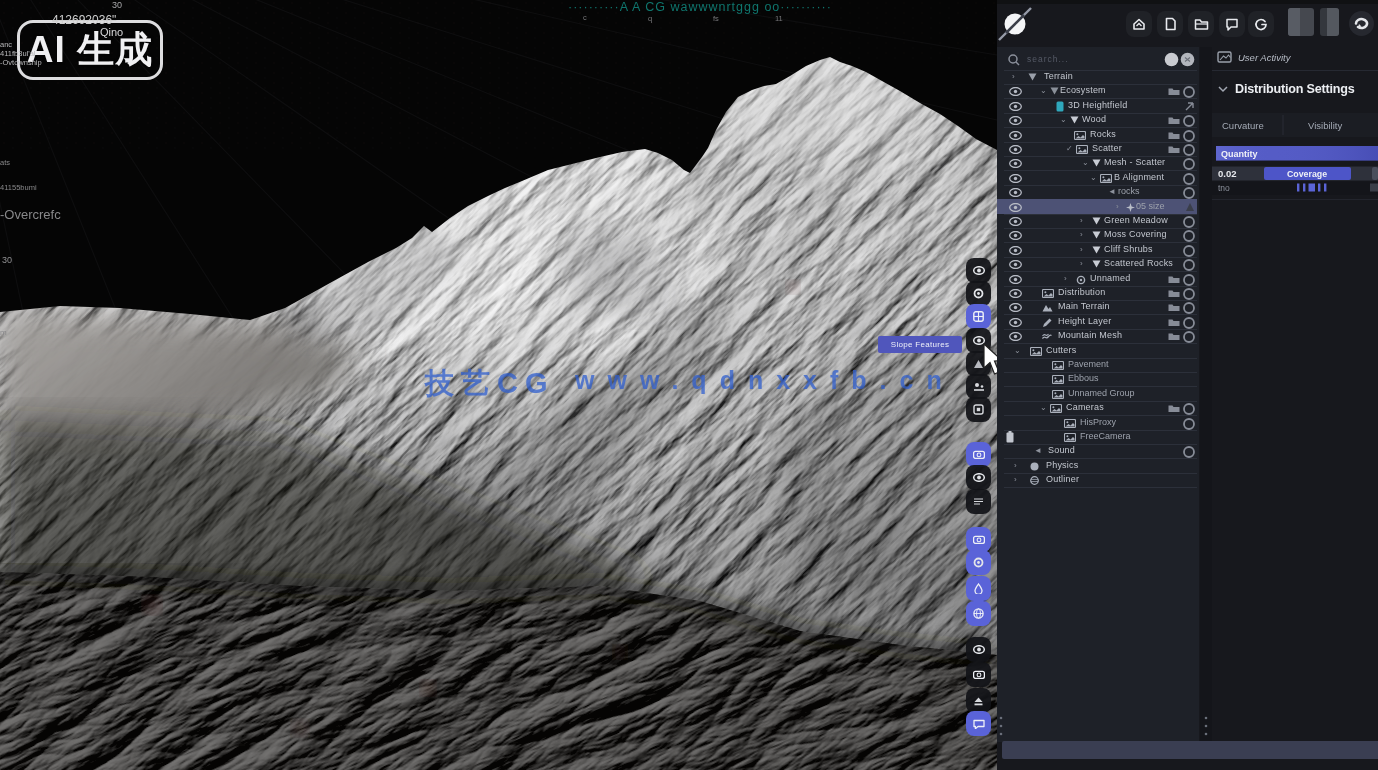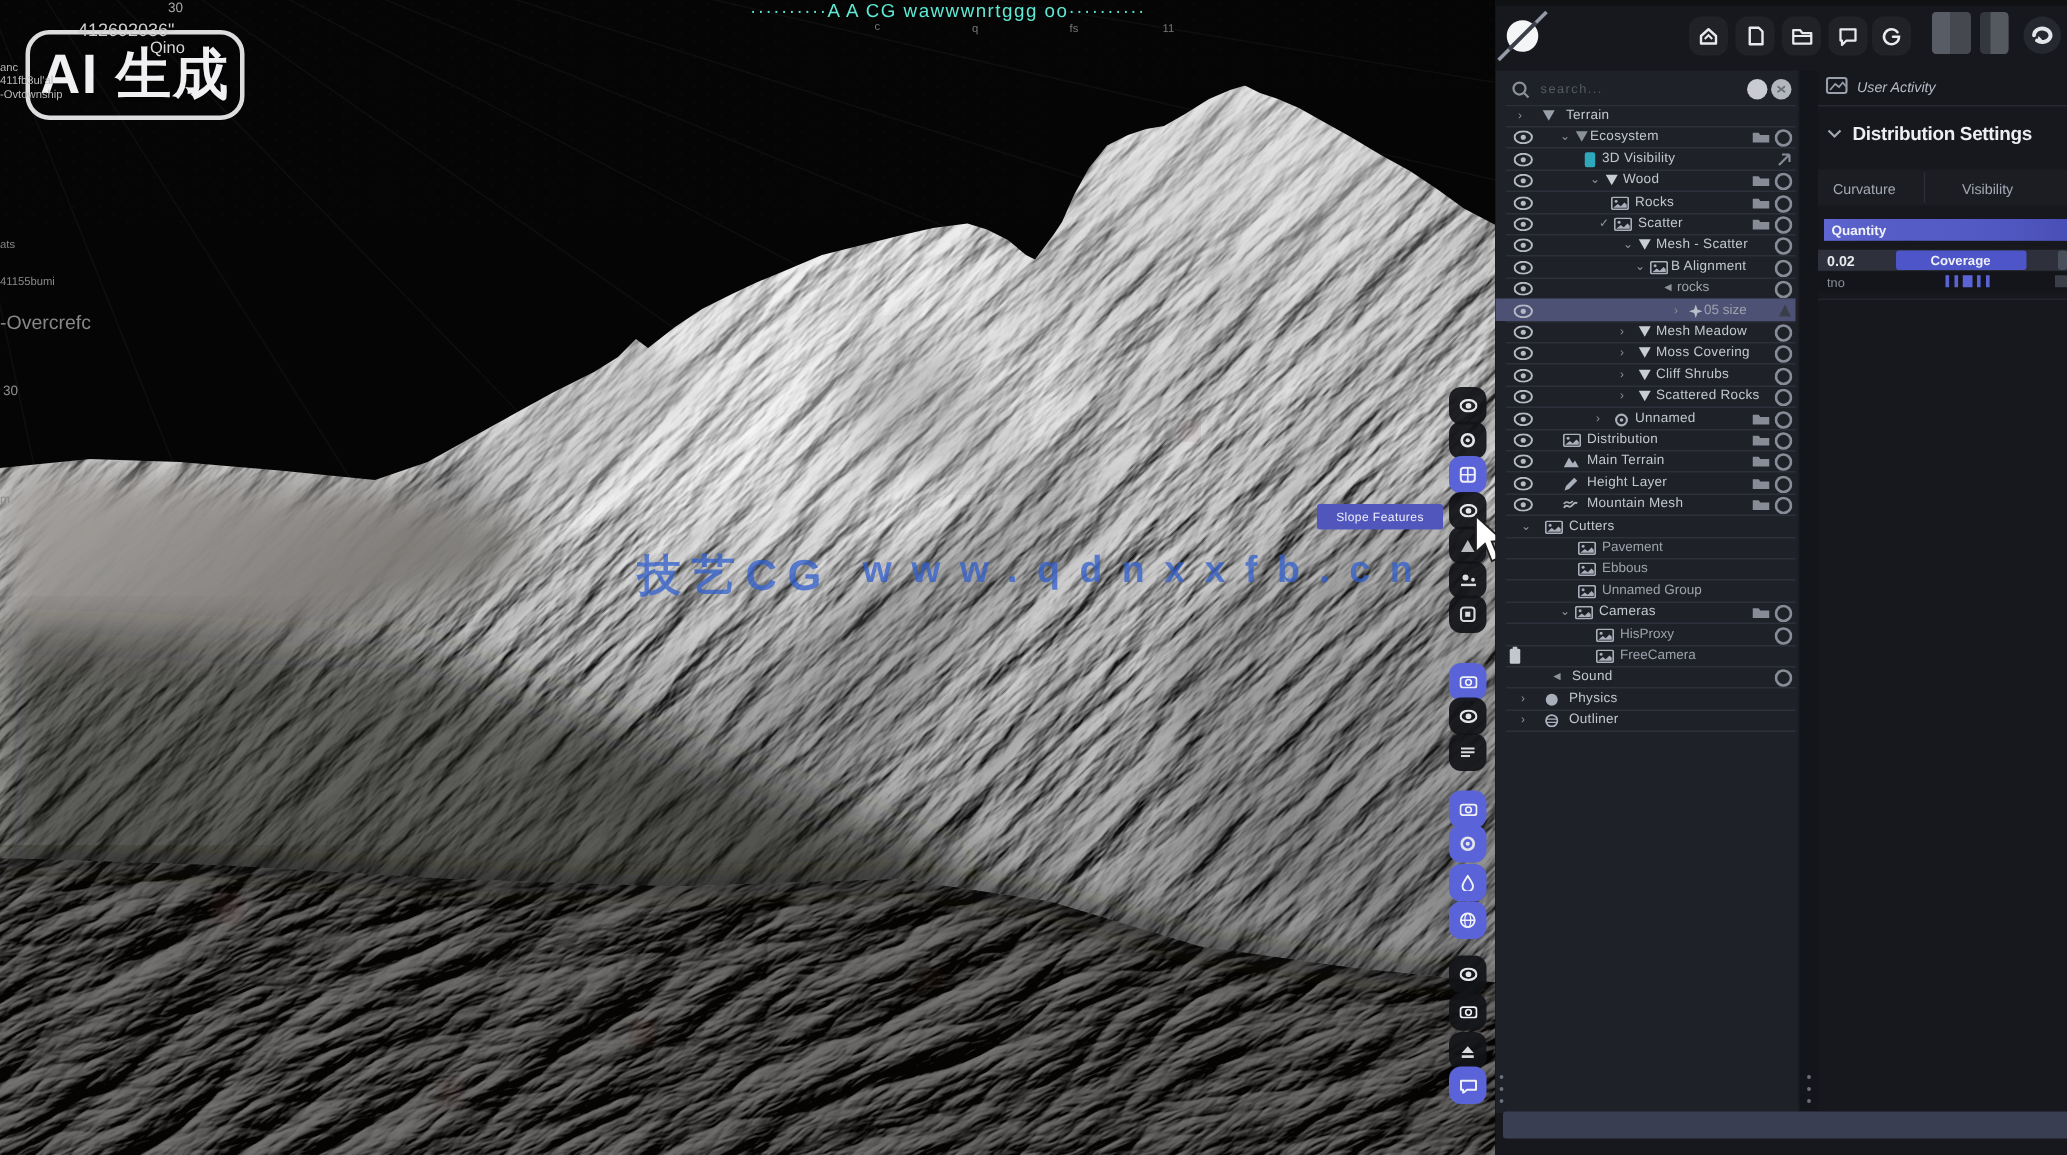--- a/index.html
+++ b/index.html
@@ -260,21 +260,21 @@
         </svg>
       </div>
 <div style="position:absolute;left:878px;top:336px;width:84px;height:17px;background:#5056bc;border-radius:2px;display:flex;align-items:center;justify-content:center;font-size:8px;color:#eef0f8;letter-spacing:.3px">Slope Features</div>
 <div style="position:absolute;left:17px;top:20px;width:146px;height:60px;border:3.5px solid rgba(238,238,240,.93);border-radius:16px;display:flex;align-items:center;justify-content:center">
   <span style="font-size:37px;font-weight:bold;color:#f0f0f2;letter-spacing:1px;text-shadow:0 0 3px rgba(0,0,0,.6)">AI 生成</span>
 </div>
 <div style="position:absolute;left:100px;top:26px;font-size:11px;color:#d8d8da">Qino</div>
 <div style="position:absolute;left:52px;top:13px;font-size:12px;color:#cfcfcf;text-decoration:line-through">412692036"</div>
 <div style="position:absolute;left:0px;top:40px;font-size:7.5px;color:#b8b8ba;line-height:9px">anc<br>411fb3ul'al<br>-Ovtownship</div>
 <div style="position:absolute;left:112px;top:0px;font-size:9px;color:#a8a8aa">30</div>
-<div style="position:absolute;left:500px;top:0px;width:400px;text-align:left;font-size:12.5px;color:#5eead4;letter-spacing:1px">··········A A CG wawwwnrtggg oo··········</div>
+<div style="position:absolute;left:500px;top:0px;width:400px;text-align:center;font-size:12.5px;color:#0f766e;letter-spacing:1px">··········A A CG wawwwnrtggg oo··········</div>
 <div style="position:absolute;left:583px;top:13px;font-size:7.5px;color:#77777a">c</div>
 <div style="position:absolute;left:648px;top:14px;font-size:7.5px;color:#77777a">q</div>
 <div style="position:absolute;left:713px;top:14px;font-size:7.5px;color:#77777a">fs</div>
 <div style="position:absolute;left:775px;top:14px;font-size:7.5px;color:#77777a">11</div>
 <div style="position:absolute;left:0px;top:158px;font-size:7.5px;color:#88888a">ats</div>
 <div style="position:absolute;left:0px;top:183px;font-size:7.5px;color:#88888a">41155bumi</div>
 <div style="position:absolute;left:0px;top:207px;font-size:13px;color:#88888a">-Overcrefc</div>
 <div style="position:absolute;left:2px;top:255px;font-size:9px;color:#919193">30</div>
 <div style="position:absolute;left:0px;top:328px;font-size:8px;color:#88888a">m</div>
 <div style="position:absolute;left:575px;top:366px;font-size:25px;font-weight:bold;color:rgba(48,95,205,.75);letter-spacing:13px">www.qdnxxfb.cn</div>
@@ -367,21 +367,21 @@
         </div>
 <div class="rline" style="top:51px"></div>
 <div class="row" style="top:52px">
           <svg class="eye" style="top:3px">
             <ellipse cx="6.5" cy="4.5" rx="5.8" ry="4" fill="none" stroke="#b6bac4" stroke-width="1.3"></ellipse>
             <circle cx="6.5" cy="4.5" r="1.7" fill="#b6bac4"></circle>
           </svg>
           <svg class="ric" style="left:52px;top:2px" width="8" height="11">
             <rect x="0.5" y="0.5" width="7" height="10" rx="1.5" fill="#2fa8bc"></rect>
           </svg>
-          <span class="lbl" style="left:64px">3D Visibility</span>
+          <span class="lbl" style="left:64px">3D Heightfield</span>
           <svg class="ric" style="left:181px;top:3px" width="9" height="9">
             <path d="M1 8 L8 1 M8 1 v5 M8 1 h-5" stroke="#878c97" stroke-width="1.4" fill="none"></path>
           </svg>
         </div>
 <div class="rline" style="top:66px"></div>
 <div class="row" style="top:66px">
           <svg class="eye" style="top:3px">
             <ellipse cx="6.5" cy="4.5" rx="5.8" ry="4" fill="none" stroke="#b6bac4" stroke-width="1.3"></ellipse>
             <circle cx="6.5" cy="4.5" r="1.7" fill="#b6bac4"></circle>
           </svg>
@@ -499,21 +499,21 @@
 <div class="rline" style="top:167px"></div>
 <div class="row" style="top:167px">
           <svg class="eye" style="top:3px">
             <ellipse cx="6.5" cy="4.5" rx="5.8" ry="4" fill="none" stroke="#b6bac4" stroke-width="1.3"></ellipse>
             <circle cx="6.5" cy="4.5" r="1.7" fill="#b6bac4"></circle>
           </svg>
           <span class="caret" style="left:76px;top:2px;font-size:8px">›</span>
           <svg class="ric" style="left:88px;top:3px" width="9" height="8">
             <path d="M0.5 0.5 h8 l-4 7 Z" fill="#c8ccd4"></path>
           </svg>
-          <span class="lbl" style="left:100px">Mesh Meadow</span>
+          <span class="lbl" style="left:100px">Green Meadow</span>
           <svg class="ric" style="left:179px;top:1.5px" width="12" height="12">
             <circle cx="6" cy="6" r="5" fill="none" stroke="#878c97" stroke-width="1.8"></circle>
           </svg>
         </div>
 <div class="rline" style="top:181px"></div>
 <div class="row" style="top:181px">
           <svg class="eye" style="top:3px">
             <ellipse cx="6.5" cy="4.5" rx="5.8" ry="4" fill="none" stroke="#b6bac4" stroke-width="1.3"></ellipse>
             <circle cx="6.5" cy="4.5" r="1.7" fill="#b6bac4"></circle>
           </svg>

